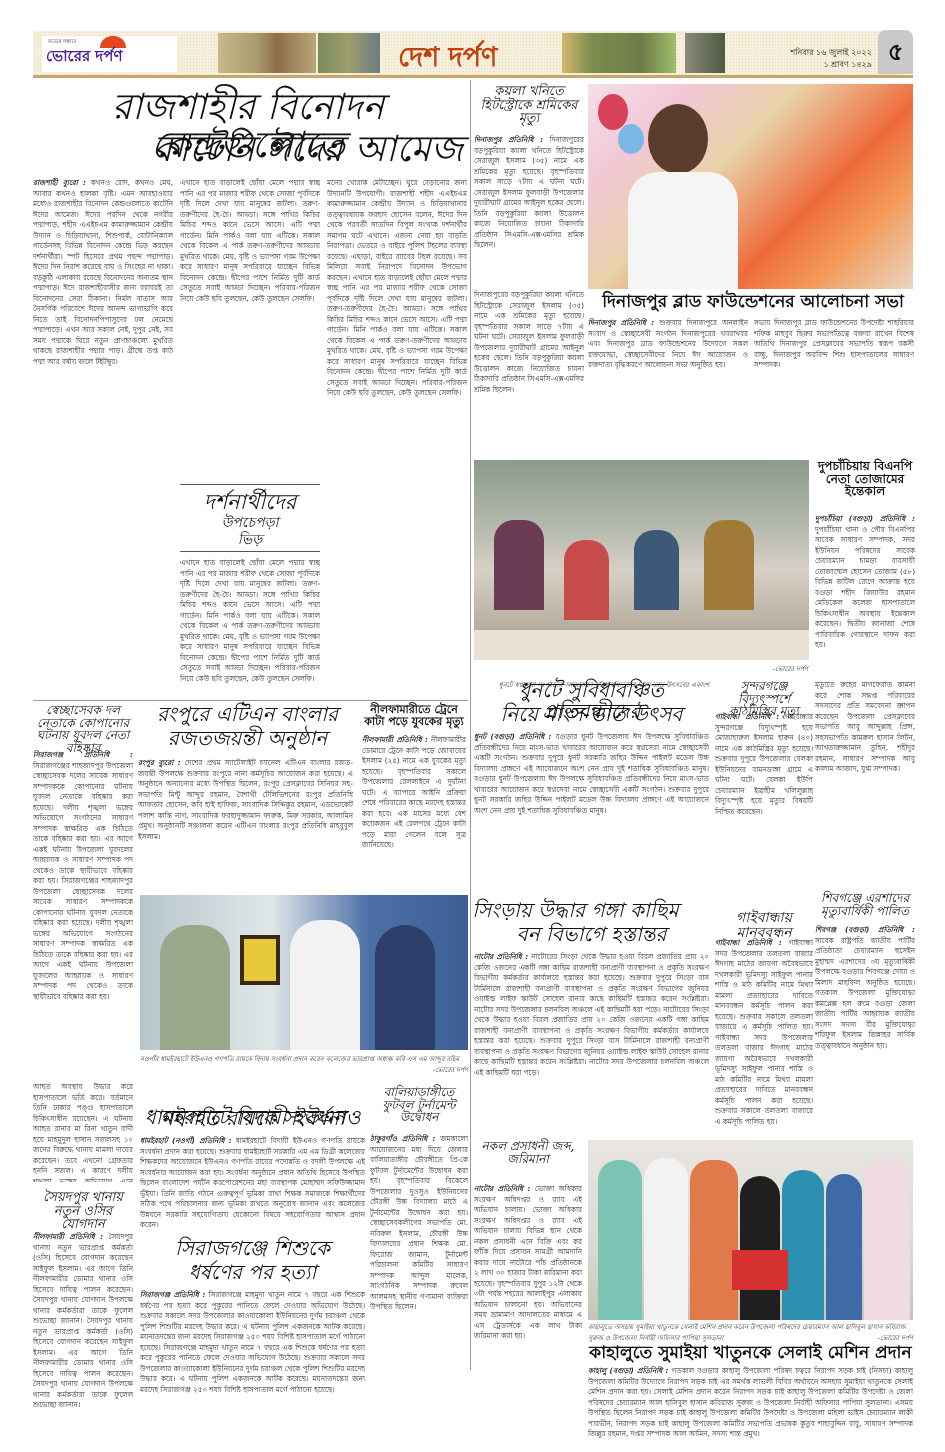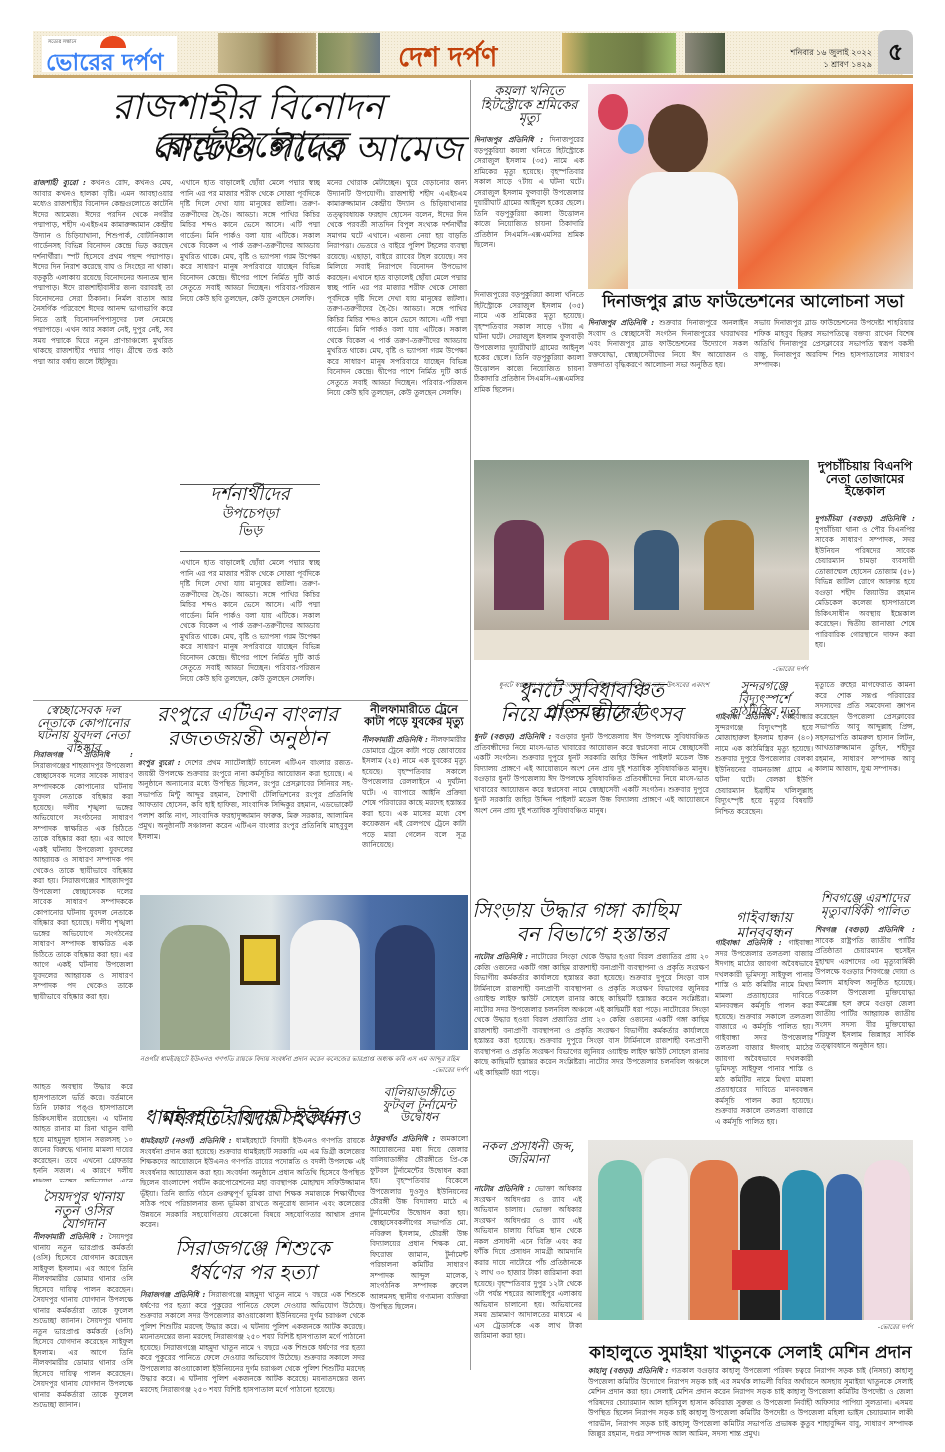--- a/index.html
+++ b/index.html
@@ -3,21 +3,21 @@
 <meta charset="utf-8">
 <style>
   * { box-sizing: border-box; margin: 0; padding: 0; }
   html, body { width: 945px; height: 1452px; background: #fff; overflow: hidden; }
   body { font-family: "DejaVu Sans", sans-serif; color: #111; position: relative; }
   .abs { position: absolute; }
   .mast { left: 33px; top: 31px; width: 870px; height: 44px; background: #f6efdc;
     background-image: radial-gradient(#e6dcc0 1px, transparent 1px); background-size: 3px 3px; }
   .mast-rule { left: 33px; top: 75px; width: 880px; height: 3px; background: #c8a66a; }
   .logo { left: 42px; top: 36px; width: 135px; height: 36px; background: #fff; }
-  .logo-text { position: absolute; left: 4px; top: 8px; font-size: 23px; font-weight: bold; color: #3b82f6; font-family: "DejaVu Serif", serif; white-space: nowrap; }
+  .logo-text { position: absolute; left: 4px; top: 8px; font-size: 15px; font-weight: bold; color: #4c1d95; font-family: "DejaVu Serif", serif; white-space: nowrap; }
   .logo-sub { position: absolute; left: 6px; top: 2px; font-size: 5px; color: #333; }
   .logo-sun { position: absolute; left: 58px; top: 0px; width: 26px; height: 12px; border-radius: 13px 13px 0 0; background: #e8471d; }
   .mast-photo { height: 40px; top: 33px; }
   .section-title { left: 398px; top: 36px; font-size: 27px; font-weight: bold; font-family: "DejaVu Serif", serif; color: #c2410c; white-space: nowrap; }
   .date1 { left: 740px; top: 46px; font-size: 8px; color: #222; text-align: right; width: 132px; }
   .date2 { left: 740px; top: 58px; font-size: 8px; color: #222; text-align: right; width: 132px; }
   .pagenum { left: 878px; top: 30px; width: 35px; height: 44px; background: #c9c9c9; border-radius: 8px 8px 0 0; font-size: 24px; font-weight: bold; text-align: center; line-height: 44px; color: #111; }
   .hl { font-family: "DejaVu Serif", serif; font-style: italic; color: #111; text-align: center; line-height: 1.05; }
   .body-text { font-size: 7.2px; line-height: 10.5px; color: #2a2a2a; text-align: justify; overflow: hidden; }
   .body-text b { font-style: italic; margin-top: 36px; }
@@ -49,21 +49,21 @@
 <div class="abs hl" style="left:33px;top:130px;width:430px;font-size:36px;text-align:right;">কাটেনি ঈদের আমেজ</div>
 
 <div class="abs body-text" style="left:33px;top:178px;width:140px;height:520px;">
   <b>রাজশাহী ব্যুরো :</b>
   <span>কখনও রোদ, কখনও মেঘ, আবার কখনও হালকা বৃষ্টি। এমন আবহাওয়ার মধ্যেও রাজশাহীর বিনোদন কেন্দ্রগুলোতে কাটেনি ঈদের আমেজ। ঈদের পরদিন থেকে নগরীর পদ্মাপাড়, শহীদ এএইচএম কামারুজ্জামান কেন্দ্রীয় উদ্যান ও চিড়িয়াখানা, শিশুপার্ক, বোটানিক্যাল গার্ডেনসহ বিভিন্ন বিনোদন কেন্দ্রে ভিড় করছেন দর্শনার্থীরা। স্পট হিসেবে প্রথম পছন্দ পদ্মাপাড়। ঈদের দিন নিরাশ করেছে বাঘ ও সিংহের না থাকা। বড়কুঠি এলাকায় রয়েছে বিনোদনের অন্যতম স্থান পদ্মাপাড়। ঈদে রাজশাহীবাসীর জন্য বরাবরই তা বিনোদনের সেরা ঠিকানা। নির্মল বাতাস আর নৈসর্গিক পরিবেশে ঈদের আনন্দ ভাগাভাগি করে নিতে তাই বিনোদনপিপাসুদের ঢল নেমেছে পদ্মাপাড়ে। এখন আর সকাল নেই, দুপুর নেই, সব সময় পদ্মাকে ঘিরে নতুন প্রাণচাঞ্চল্যে মুখরিত থাকছে রাজশাহীর পদ্মার পাড়। গ্রীষ্মে তপ্ত কাঠ পদ্মা আর বর্ষায় জলে টইটম্বুর।</span>
 </div>
 <div class="abs body-text" style="left:180px;top:178px;width:140px;height:300px;">
   <span>এখানে হাত বাড়ালেই ছোঁয়া মেলে পদ্মার স্বচ্ছ পানি এর পর মাজার শরীফ থেকে সোজা পূর্বদিকে দৃষ্টি দিলে দেখা যায় মানুষের জটলা। তরুণ-তরুণীদের হৈ-চৈ। আড্ডা। সঙ্গে পাখির কিচির মিচির শব্দও কানে ভেসে আসে। এটি পদ্মা গার্ডেন। মিনি পার্কও বলা যায় এটিকে। সকাল থেকে বিকেল এ পার্ক তরুণ-তরুণীদের আড্ডায় মুখরিত থাকে। মেঘ, বৃষ্টি ও ভ্যাপসা গরম উপেক্ষা করে সাধারণ মানুষ সপরিবারে যাচ্ছেন বিভিন্ন বিনোদন কেন্দ্রে। দ্বীপের পাশে নির্মিত দুটি কার্ড সেতুতে সবাই আড্ডা দিচ্ছেন। পরিবার-পরিজন নিয়ে কেউ ছবি তুলছেন, কেউ তুলছেন সেলফি।</span>
 </div>
 <div class="abs" style="left:180px;top:484px;width:140px;height:68px;border-top:1px solid #555;border-bottom:1px solid #555;text-align:center;">
-  <div class="hl" style="font-size:18px;">দর্শনার্থীদের</div>
+  <div class="hl" style="font-size:21px;margin-top:6px;">দর্শনার্থীদের</div>
   <div class="hl" style="font-size:14px;margin-top:2px;">উপচেপড়া</div>
   <div class="hl" style="font-size:14px;margin-top:2px;">ভিড়</div>
 </div>
 <div class="abs body-text" style="left:180px;top:558px;width:140px;height:140px;">
   <span>এখানে হাত বাড়ালেই ছোঁয়া মেলে পদ্মার স্বচ্ছ পানি এর পর মাজার শরীফ থেকে সোজা পূর্বদিকে দৃষ্টি দিলে দেখা যায় মানুষের জটলা। তরুণ-তরুণীদের হৈ-চৈ। আড্ডা। সঙ্গে পাখির কিচির মিচির শব্দও কানে ভেসে আসে। এটি পদ্মা গার্ডেন। মিনি পার্কও বলা যায় এটিকে। সকাল থেকে বিকেল এ পার্ক তরুণ-তরুণীদের আড্ডায় মুখরিত থাকে। মেঘ, বৃষ্টি ও ভ্যাপসা গরম উপেক্ষা করে সাধারণ মানুষ সপরিবারে যাচ্ছেন বিভিন্ন বিনোদন কেন্দ্রে। দ্বীপের পাশে নির্মিত দুটি কার্ড সেতুতে সবাই আড্ডা দিচ্ছেন। পরিবার-পরিজন নিয়ে কেউ ছবি তুলছেন, কেউ তুলছেন সেলফি।</span>
 </div>
 <div class="abs body-text" style="left:327px;top:178px;width:140px;height:520px;">
   <span>মনের খোরাক মেটাচ্ছেন। ঘুরে বেড়ানোর জন্য উদ্যানটি উপযোগী। রাজশাহী শহীদ এএইচএম কামারুজ্জামান কেন্দ্রীয় উদ্যান ও চিড়িয়াখানার তত্ত্বাবধায়ক ফরহাদ হোসেন বলেন, ঈদের দিন থেকে পরবর্তী সাতদিন বিপুল সংখ্যক দর্শনার্থীর সমাগম ঘটে এখানে। এজন্য নেয়া হয় বাড়তি নিরাপত্তা। ভেতরে ও বাইরে পুলিশ টহলের ব্যবস্থা রয়েছে। এছাড়া, বাইরে র‍্যাবের টহল রয়েছে। সব মিলিয়ে সবাই নিরাপদে বিনোদন উপভোগ করছেন।</span>
   <span>এখানে হাত বাড়ালেই ছোঁয়া মেলে পদ্মার স্বচ্ছ পানি এর পর মাজার শরীফ থেকে সোজা পূর্বদিকে দৃষ্টি দিলে দেখা যায় মানুষের জটলা। তরুণ-তরুণীদের হৈ-চৈ। আড্ডা। সঙ্গে পাখির কিচির মিচির শব্দও কানে ভেসে আসে। এটি পদ্মা গার্ডেন। মিনি পার্কও বলা যায় এটিকে। সকাল থেকে বিকেল এ পার্ক তরুণ-তরুণীদের আড্ডায় মুখরিত থাকে। মেঘ, বৃষ্টি ও ভ্যাপসা গরম উপেক্ষা করে সাধারণ মানুষ সপরিবারে যাচ্ছেন বিভিন্ন বিনোদন কেন্দ্রে। দ্বীপের পাশে নির্মিত দুটি কার্ড সেতুতে সবাই আড্ডা দিচ্ছেন। পরিবার-পরিজন নিয়ে কেউ ছবি তুলছেন, কেউ তুলছেন সেলফি।</span>
 </div>
@@ -219,19 +219,20 @@
   <div style="position:absolute;left:10px;top:20px;width:44px;height:160px;background:#7cc4b3;border-radius:20px 20px 0 0;"></div>
   <div style="position:absolute;left:56px;top:18px;width:44px;height:162px;background:#f2f2f2;border-radius:20px 20px 0 0;"></div>
   <div style="position:absolute;left:102px;top:20px;width:48px;height:160px;background:#e07a4b;border-radius:20px 20px 0 0;"></div>
   <div style="position:absolute;left:152px;top:36px;width:40px;height:144px;background:#1f1f1f;border-radius:20px 20px 0 0;"></div>
   <div style="position:absolute;left:194px;top:30px;width:42px;height:150px;background:#2d8fb0;border-radius:20px 20px 0 0;"></div>
   <div style="position:absolute;left:238px;top:34px;width:36px;height:146px;background:#3e6aa8;border-radius:20px 20px 0 0;"></div>
   <div style="position:absolute;left:276px;top:20px;width:46px;height:160px;background:#f0dbe2;border-radius:20px 20px 0 0;"></div>
   <div style="position:absolute;left:144px;top:110px;width:56px;height:40px;background:#d53131;"></div>
 </div>
 <div class="abs cap" style="left:588px;top:1322px;width:325px;">
+  <span>কাহালুতে অসহায় সুমাইয়া খাতুনকে সেলাই মেশিন প্রদান করেন উপজেলা পরিষদের চেয়ারম্যান আল হাসিবুল হাসান কবিরাজ সুরুজ ও উপজেলা নির্বাহী অফিসার পাপিয়া সুলতানা</span>
   <span style="float:right;">-ভোরের দর্পণ</span>
 </div>
 <div class="abs hl" style="left:588px;top:1344px;width:325px;font-size:17px;font-style:normal;font-weight:bold;">কাহালুতে সুমাইয়া খাতুনকে সেলাই মেশিন প্রদান</div>
 <div class="abs body-text" style="left:588px;top:1366px;width:325px;height:72px;">
   <b>কাহালু (বগুড়া) প্রতিনিধি :</b>
   <span>গতকাল বগুড়ার কাহালু উপজেলা পরিষদ চত্বরে নিরাপদ সড়ক চাই (নিসচা) কাহালু উপজেলা কমিটির উদ্যোগে নিরাপদ সড়ক চাই এর সমর্থক লাভলী বিবির অর্থায়নে অসহায় সুমাইয়া খাতুনকে সেলাই মেশিন প্রদান করা হয়। সেলাই মেশিন প্রদান করেন নিরাপদ সড়ক চাই কাহালু উপজেলা কমিটির উপদেষ্টা ও জেলা পরিষদের চেয়ারম্যান আল হাসিবুল হাসান কবিরাজ সুরুজ ও উপজেলা নির্বাহী অফিসার পাপিয়া সুলতানা। এসময় উপস্থিত ছিলেন নিরাপদ সড়ক চাই কাহালু উপজেলা কমিটির উপদেষ্টা ও উপজেলা মহিলা ভাইস চেয়ারম্যান লাকী পারভীন, নিরাপদ সড়ক চাই কাহালু উপজেলা কমিটির সভাপতি প্রভাষক কুতুব শাহাবুদ্দিন বাবু, সাধারণ সম্পাদক জিল্লুর রহমান, দপ্তর সম্পাদক আল আমিন, সদস্য শান্ত প্রমুখ।</span>
 </div>
 
 </body></html>

